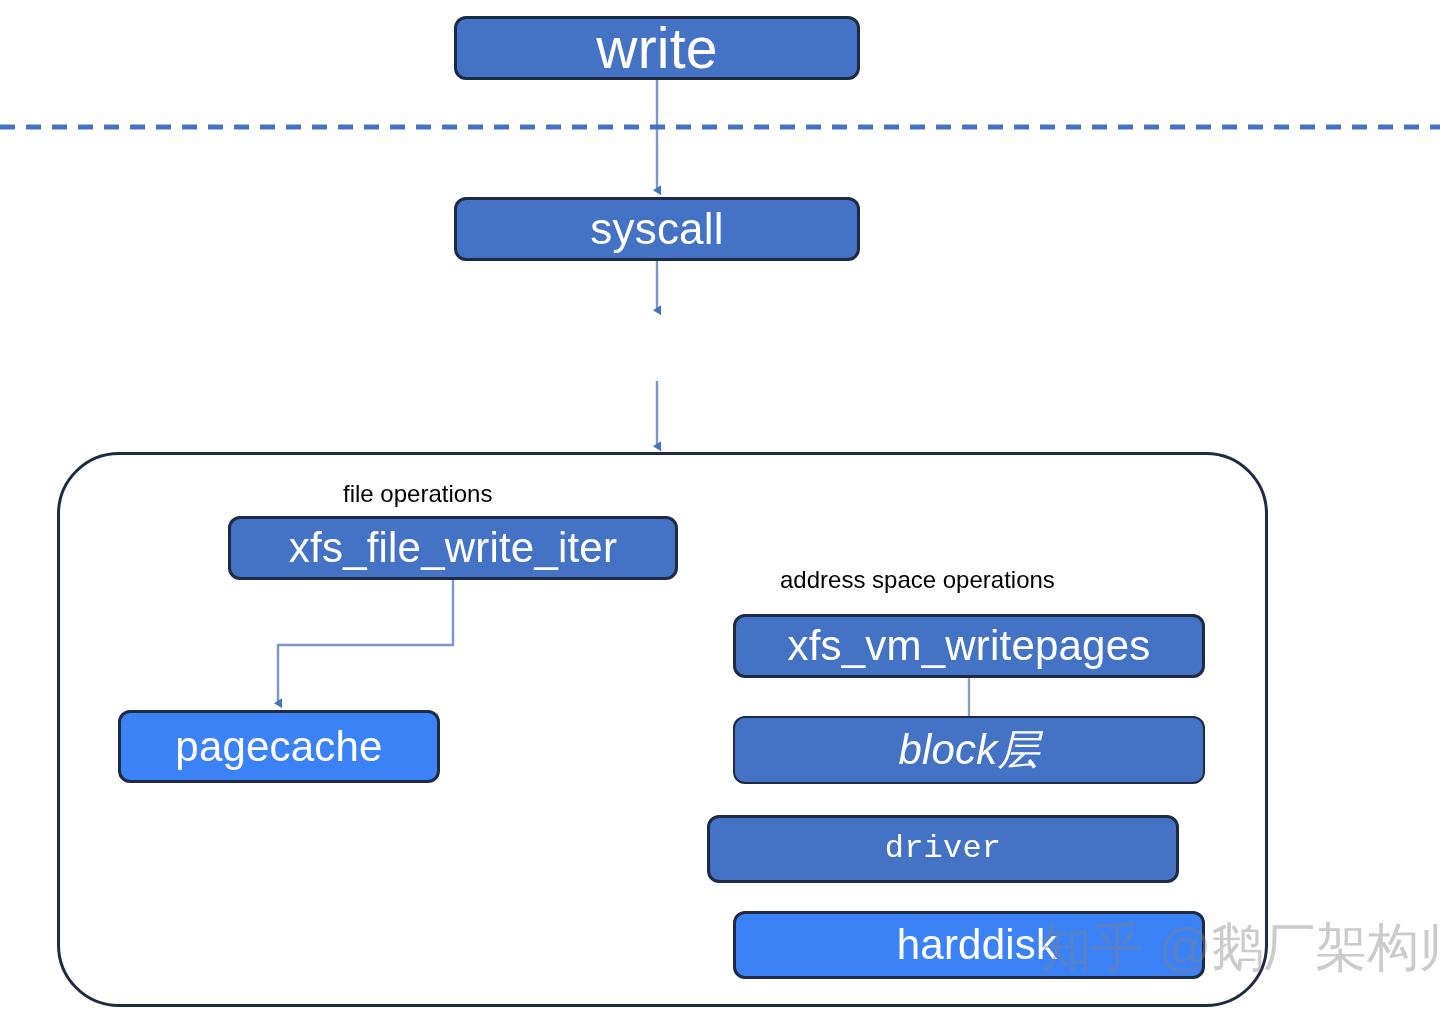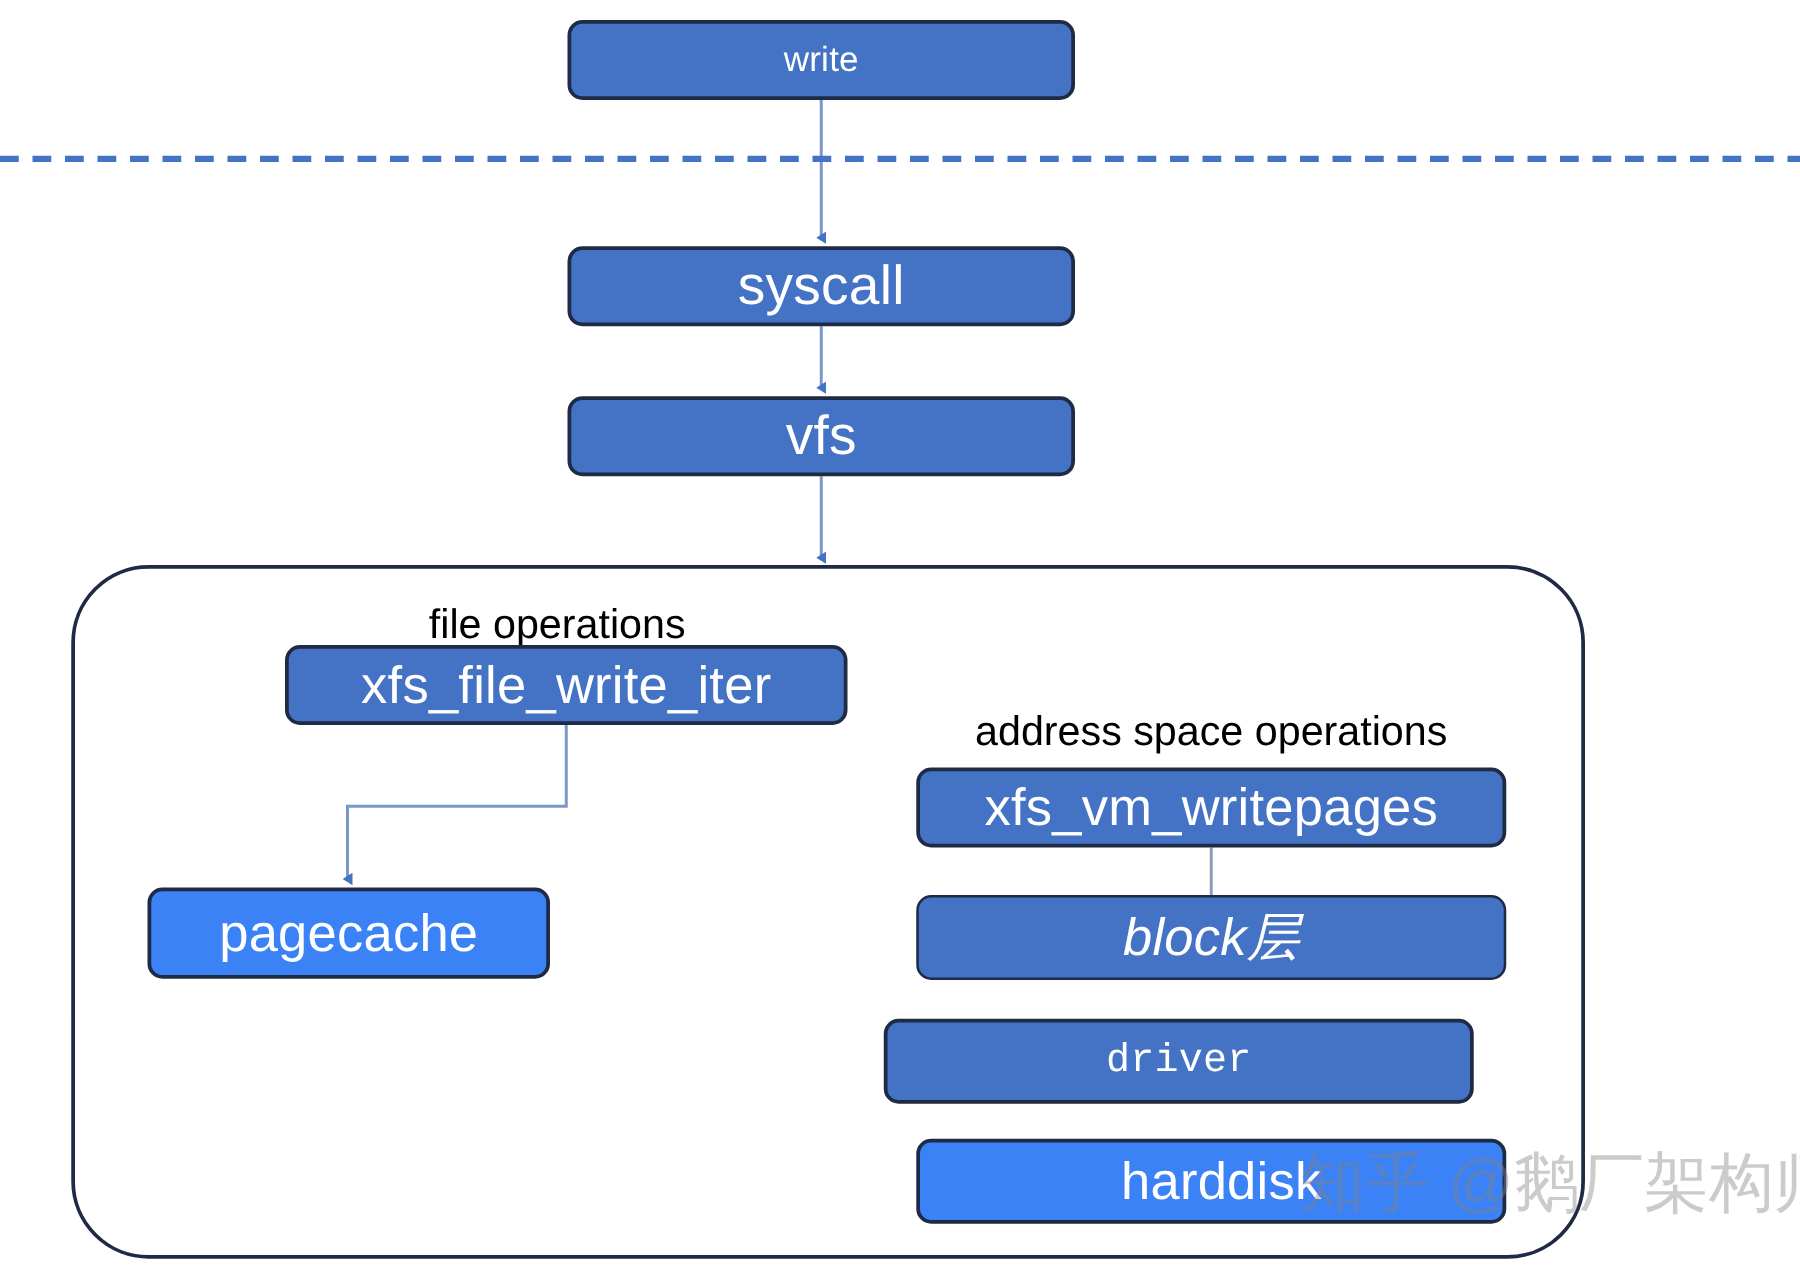--- a/index.html
+++ b/index.html
@@ -46,21 +46,21 @@
   .group-box {
     position: absolute;
     box-sizing: border-box;
     border: 3px solid #1F2A44;
     border-radius: 62px;
     background: transparent;
   }
   .caption {
     position: absolute;
     color: #000000;
-    font-size: 33px;
+    font-size: 24px;
     line-height: 1;
     white-space: nowrap;
   }
   .watermark {
     position: absolute;
     color: rgba(130,130,130,0.42);
     font-size: 52px;
     line-height: 1;
     white-space: nowrap;
     font-weight: 400;
@@ -89,23 +89,22 @@
     <line x1="969" y1="678" x2="969" y2="716" stroke="#8C9FB5" stroke-width="2.4"></line>
 
     <line x1="0" y1="127" x2="1440" y2="127" stroke="#4472C4" stroke-width="5" stroke-dasharray="15 11"></line>
   </svg>
 
   <div class="group-box" style="left: 57px; top: 452px; width: 1211px; height: 555px;"></div>
 
   <div class="caption" style="left: 343px; top: 482px;">file operations</div>
   <div class="caption" style="left: 780px; top: 568px;">address space operations</div>
 
-  <div class="node blue" style="left: 454px; top: 16px; width: 406px; height: 64px; font-size: 28px;">write</div>
+  <div class="node blue" style="left: 454px; top: 16px; width: 406px; height: 64px; font-size: 57px;">write</div>
   <div class="node blue" style="left: 454px; top: 197px; width: 406px; height: 64px; font-size: 44px;">syscall</div>
-  <div class="node blue" style="left: 454px; top: 317px; width: 406px; height: 64px; font-size: 44px;">vfs</div>
   <div class="node blue" style="left: 228px; top: 516px; width: 450px; height: 64px; font-size: 42px;">xfs_file_write_iter</div>
   <div class="node orange" style="left: 118px; top: 710px; width: 322px; height: 73px; font-size: 42px;">pagecache</div>
   <div class="node blue" style="left: 733px; top: 614px; width: 472px; height: 64px; font-size: 42px;">xfs_vm_writepages</div>
   <div class="node blue thin" style="left: 733px; top: 716px; width: 472px; height: 68px; font-size: 42px;">block层</div>
   <div class="node blue" style="left: 707px; top: 815px; width: 472px; height: 68px; font-size: 32px; font-family: Liberation Mono, monospace;">driver</div>
   <div class="node orange" style="left: 733px; top: 911px; width: 472px; height: 68px; font-size: 42px; padding-left: 16px;">harddisk</div>
 
   <div class="watermark" style="left: 1040px; top: 921px;">知乎 @鹅厂架构师</div>
 
 </div>

